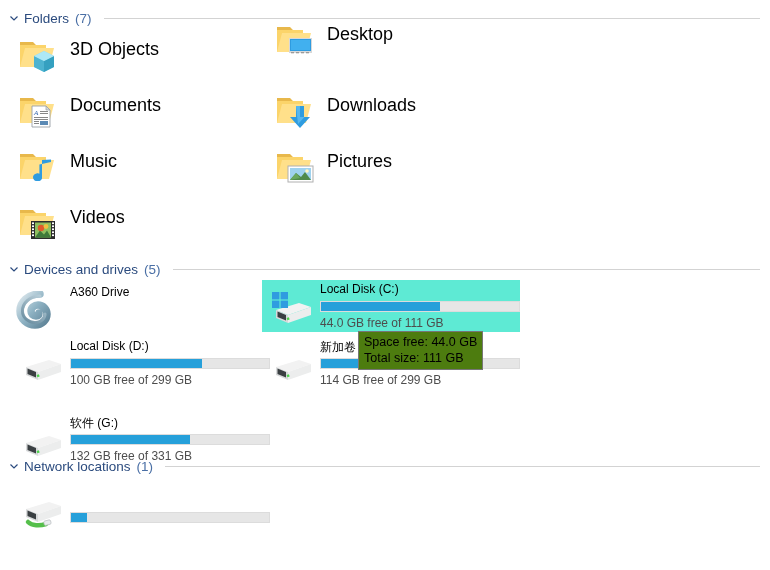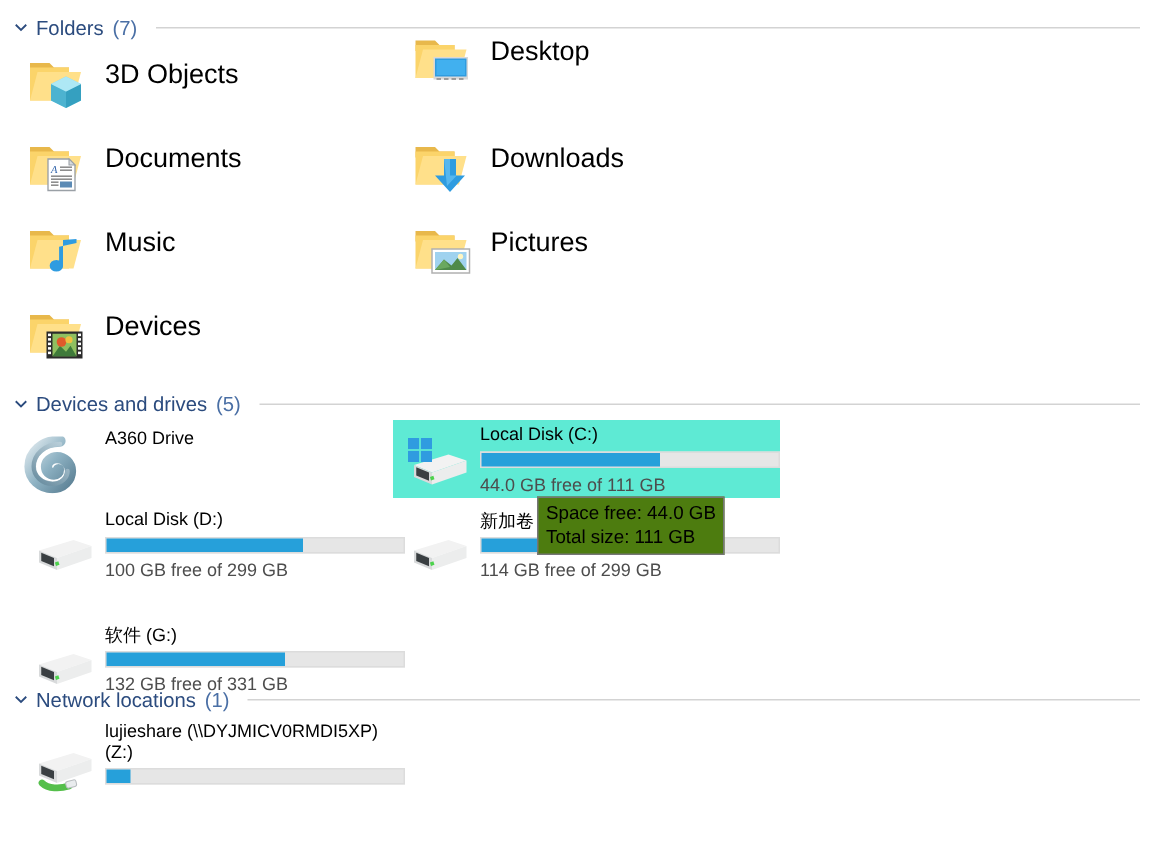--- a/index.html
+++ b/index.html
@@ -258,21 +258,21 @@
       <rect x="14" y="24.4" width="2" height="1.7"></rect>
       <rect x="14" y="27.4" width="2" height="1.7"></rect>
       <rect x="14" y="30.4" width="2" height="1.7"></rect>
       <rect x="34" y="18.4" width="2" height="1.7"></rect>
       <rect x="34" y="21.4" width="2" height="1.7"></rect>
       <rect x="34" y="24.4" width="2" height="1.7"></rect>
       <rect x="34" y="27.4" width="2" height="1.7"></rect>
       <rect x="34" y="30.4" width="2" height="1.7"></rect>
     </g>
   </svg>
-  <span class="folder-label">Devices</span>
+  <span class="folder-label">Videos</span>
 </div>
 
 <div class="section-header" style="top:259px;">
   <svg class="chevron" viewBox="0 0 12 12">
     <path d="M2.5 4.5 L6 8 L9.5 4.5" fill="none" stroke="#2b4b7e" stroke-width="1.2"></path>
   </svg>
   <span class="sh-title">Devices and drives</span>
   <span class="sh-count">(5)</span>
   <span class="sh-rule"></span>
 </div>
@@ -379,17 +379,16 @@
 
 <div class="net-item" style="left:12px; top:481px;">
   <svg class="drive-icon" style="top:12px;" viewBox="0 0 48 38">
     <path d="M10 16 L33 9 L45 13 L22 21 Z" fill="#f2f2f2"></path>
     <path d="M10 16 L22 21 V29 L10 24 Z" fill="#d8dadb"></path>
     <path d="M22 21 L45 13 V21 L22 29 Z" fill="#eceded"></path>
     <path d="M11.5 17.5 L20 21 V26.5 L11.5 23 Z" fill="#3a3f42"></path>
     <path d="M12 29 C16 33 24 33 30 31" fill="none" stroke="#55bf4b" stroke-width="4.5" stroke-linecap="round"></path>
     <rect x="28" y="27.5" width="7" height="4.5" rx="1.4" fill="#e9ecee" stroke="#b9bdc0" stroke-width="0.7" transform="rotate(-14 31 30)"></rect>
   </svg>
-  <span class="drive-name wrap" style="top:-1px;">lujieshare (\\DYJMICV0RMDI5XP) (Z:)</span>
   <div class="bar-track" style="top:31px;">
     <div class="bar-fill" style="width:8%;"></div>
   </div>
 </div>
 
 </body></html>

